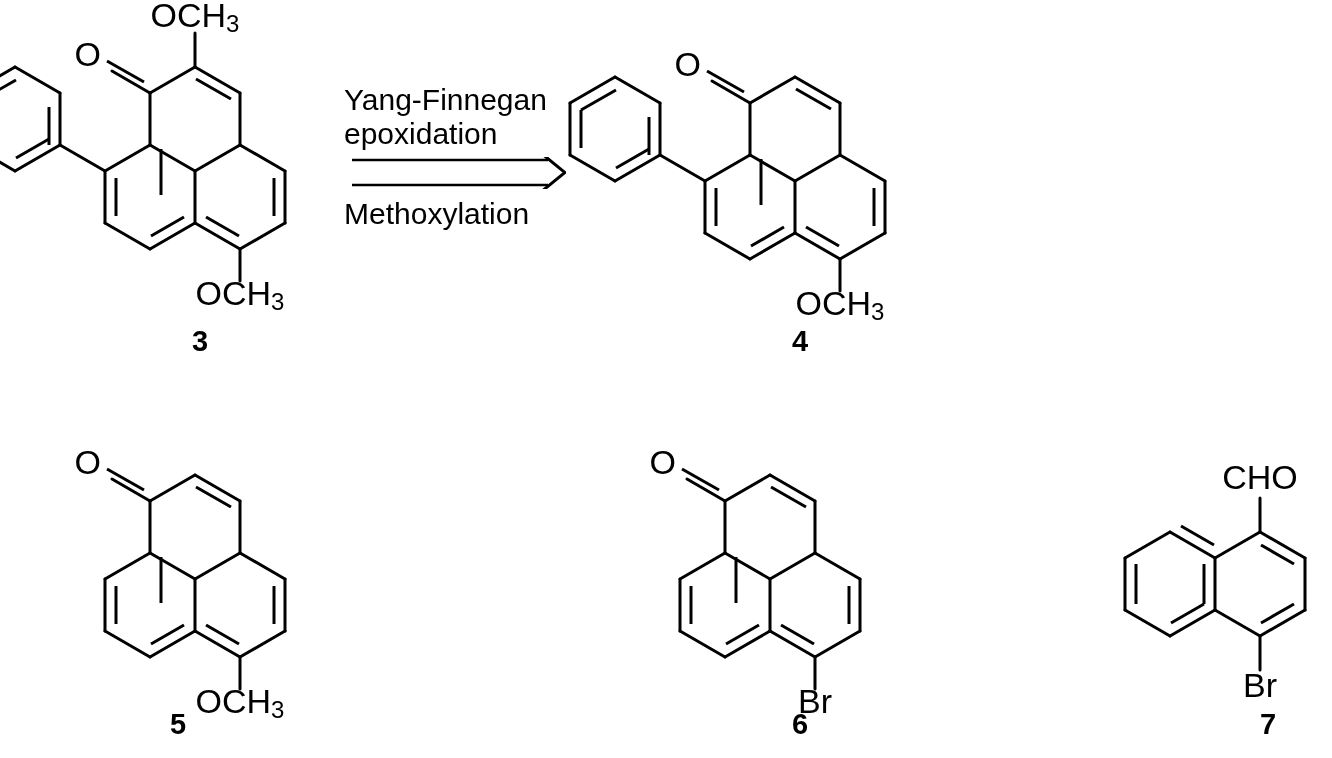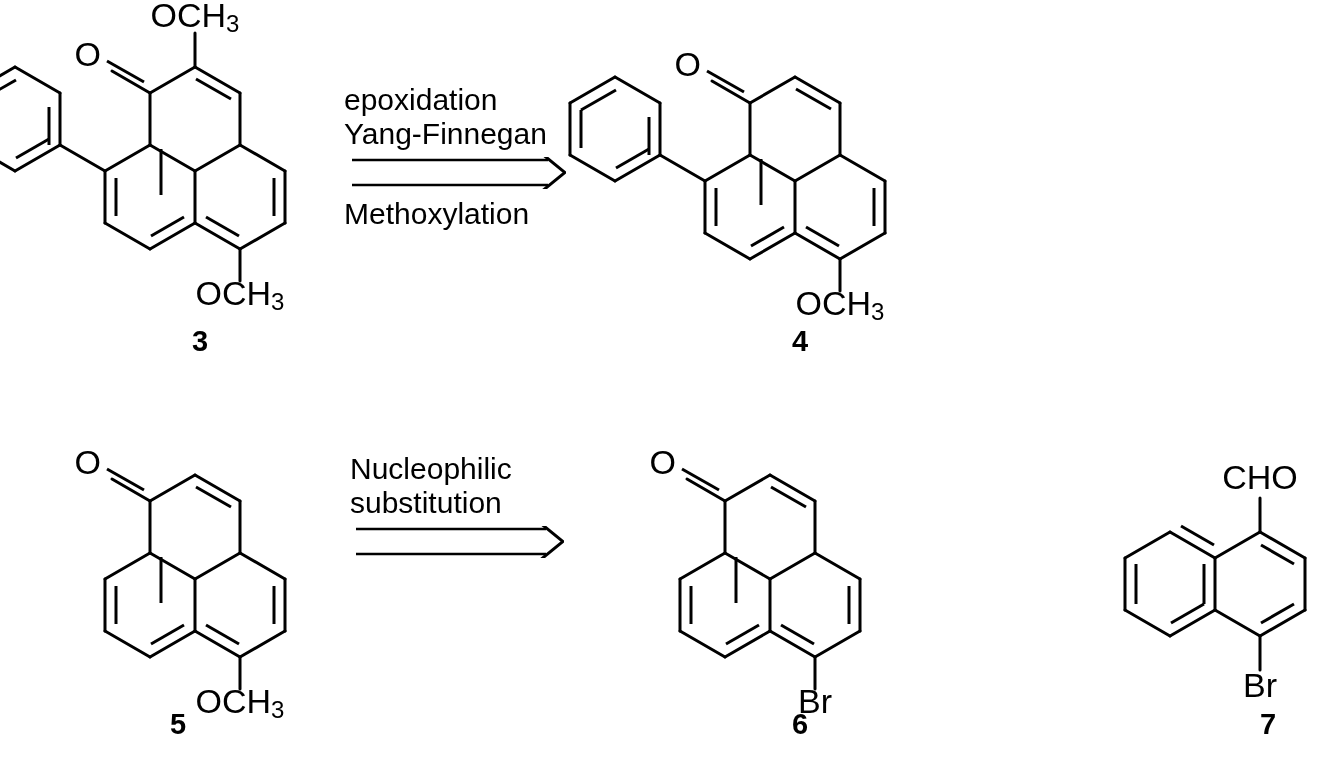--- a/index.html
+++ b/index.html
@@ -156,22 +156,22 @@
         <path class="bond-inner" d="M-19,138 L-19,100" transform="translate(0,0)"></path>
         <path class="bond" d="M15,171 L60,145"></path>
         <path class="bond-inner" d="M16,158 L49,139"></path>
       </g>
     </svg>
   </div>
   <div class="cmpd-label" style="left:180px; top:325px; width:40px;">3</div>
 
   <div class="arrow-group" style="left:352px; top:157px; width:214px;">
     <div class="arrow-text above" style="left:-8px; text-align:left;">
+      <div>Yang-Finnegan</div>
       <div>epoxidation</div>
-      <div>Yang-Finnegan</div>
     </div>
     <svg class="arrow-svg" width="214" height="32" viewBox="0 0 214 32">
       <path class="arrow-line" d="M0,3 L196,3"></path>
       <path class="arrow-line" d="M0,28 L196,28"></path>
       <path class="arrow-head" d="M184,-8 L213,15.5 L184,39"></path>
     </svg>
     <div class="arrow-text below" style="left:-8px; text-align:right;">
       <div>Methoxylation</div>
     </div>
   </div>
@@ -270,31 +270,20 @@
       </g>
 
       <g>
         <path class="bond" d="M200,249 L200,281"></path>
         <text class="atom-label" x="200" y="296" text-anchor="middle"><tspan>OCH</tspan><tspan class="atom-sub" dy="8">3</tspan></text>
       </g>
     </svg>
   </div>
   <div class="cmpd-label" style="left:158px; top:708px; width:40px;">5</div>
 
-  <div class="arrow-group" style="left:356px; top:526px; width:208px;">
-    <div class="arrow-text above" style="left:-6px; text-align:left;">
-      <div>Nucleophilic</div>
-      <div>substitution</div>
-    </div>
-    <svg class="arrow-svg" width="208" height="32" viewBox="0 0 208 32">
-      <path class="arrow-line" d="M0,3 L190,3"></path>
-      <path class="arrow-line" d="M0,28 L190,28"></path>
-      <path class="arrow-head" d="M178,-8 L207,15.5 L178,39"></path>
-    </svg>
-  </div>
 
   <div class="node" style="left:620px; top:408px;">
     <svg class="struct-svg" width="280" height="300" viewBox="0 0 280 300">
       <g>
 
         <path class="bond" d="M105,93 L150,67"></path>
         <path class="bond" d="M150,67 L195,93"></path>
         <path class="bond-inner" d="M151,79 L186,99"></path>
         <path class="bond" d="M195,93 L195,145"></path>
         <path class="bond" d="M195,145 L150,171"></path>

